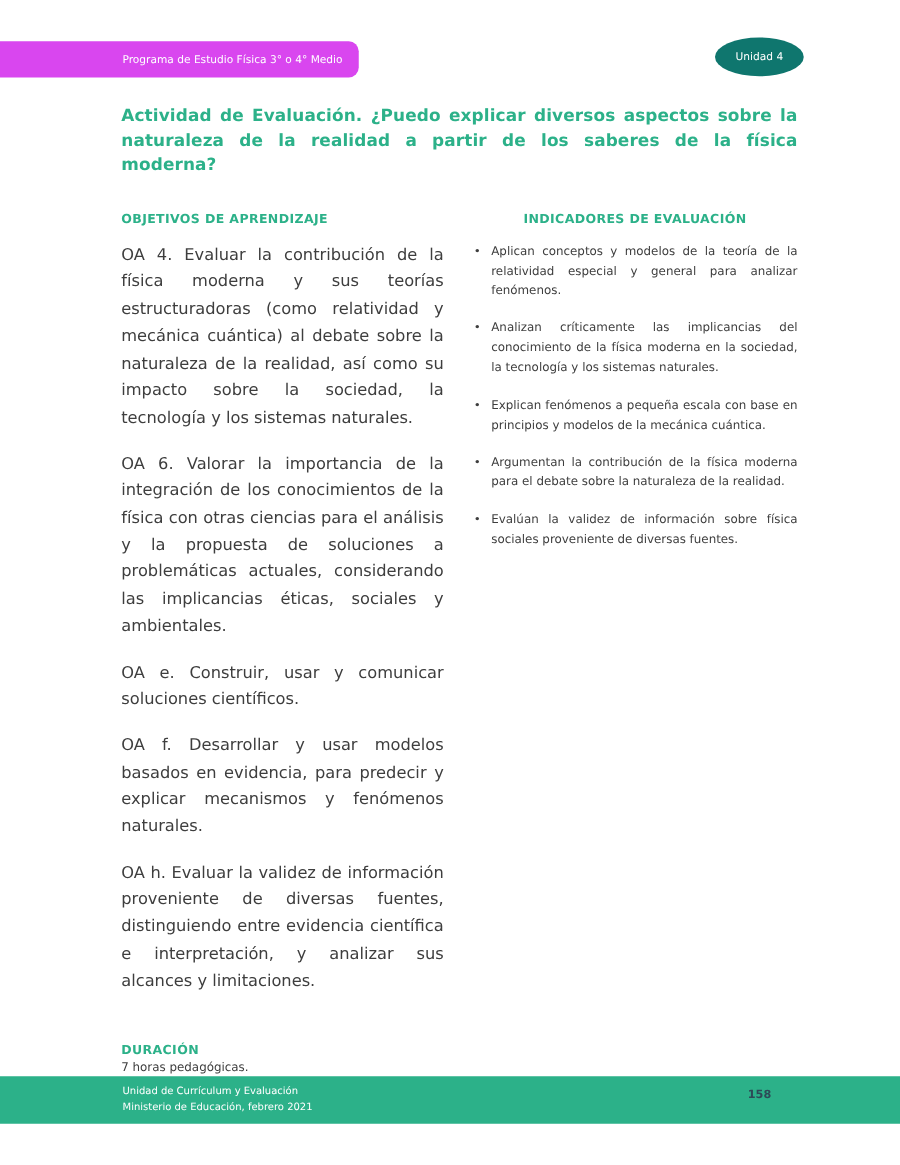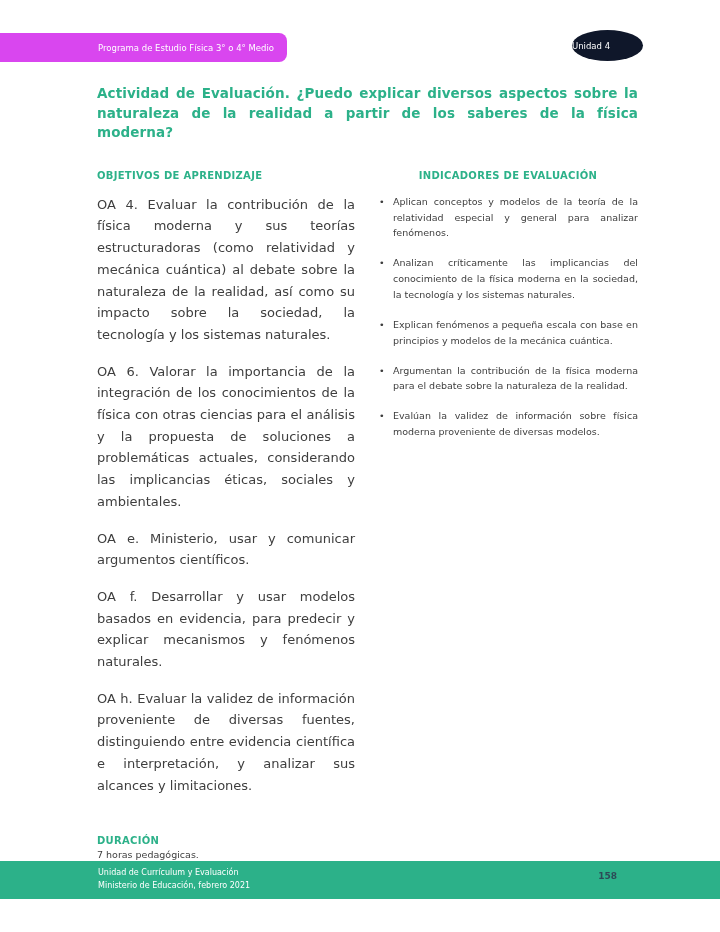--- a/index.html
+++ b/index.html
@@ -33,26 +33,27 @@
     box-sizing: border-box;
     white-space: nowrap;
   }
   
   .unit-badge {
     position: absolute;
     left: 572px;
     top: 30px;
     width: 71px;
     height: 31px;
-    background: #0f172a;
+    background: #0f766e;
     border-radius: 50%;
     color: #ffffff;
     font-size: 8.5px;
     display: flex;
     align-items: center;
+    justify-content: center;
   }
   .content {
     position: absolute;
     left: 97px;
     top: 84px;
     width: 541px;
   }
   .title {
     margin: 0;
     color: #2cb189;
@@ -156,33 +157,33 @@
   <div class="content">
 
     <h1 class="title">Actividad de Evaluación. ¿Puedo explicar diversos aspectos sobre la naturaleza de la realidad a partir de los saberes de la física moderna?</h1>
 
     <div class="columns">
 
       <div class="col-left">
         <h3 class="col-heading">OBJETIVOS DE APRENDIZAJE</h3>
         <p class="oa">OA 4. Evaluar la contribución de la física moderna y sus teorías estructuradoras (como relatividad y mecánica cuántica) al debate sobre la naturaleza de la realidad, así como su impacto sobre la sociedad, la tecnología y los sistemas naturales.</p>
         <p class="oa">OA 6. Valorar la importancia de la integración de los conocimientos de la física con otras ciencias para el análisis y la propuesta de soluciones a problemáticas actuales, considerando las implicancias éticas, sociales y ambientales.</p>
-        <p class="oa">OA e. Ministerio, usar y comunicar argumentos científicos.</p>
+        <p class="oa">OA e. Construir, usar y comunicar soluciones científicos.</p>
         <p class="oa">OA f. Desarrollar y usar modelos basados en evidencia, para predecir y explicar mecanismos y fenómenos naturales.</p>
         <p class="oa">OA h. Evaluar la validez de información proveniente de diversas fuentes, distinguiendo entre evidencia científica e interpretación, y analizar sus alcances y limitaciones.</p>
       </div>
 
       <div class="col-right">
         <h3 class="col-heading">INDICADORES DE EVALUACIÓN</h3>
         <ul class="indicators">
           <li>Aplican conceptos y modelos de la teoría de la relatividad especial y general para analizar fenómenos.</li>
           <li>Analizan críticamente las implicancias del conocimiento de la física moderna en la sociedad, la tecnología y los sistemas naturales.</li>
           <li>Explican fenómenos a pequeña escala con base en principios y modelos de la mecánica cuántica.</li>
           <li>Argumentan la contribución de la física moderna para el debate sobre la naturaleza de la realidad.</li>
-          <li>Evalúan la validez de información sobre física moderna proveniente de diversas modelos.</li>
+          <li>Evalúan la validez de información sobre física sociales proveniente de diversas fuentes.</li>
         </ul>
       </div>
 
     </div>
 
     <div class="duracion">
       <h3 class="duracion-heading">DURACIÓN</h3>
       <p class="duracion-value">7 horas pedagógicas.</p>
     </div>
 

